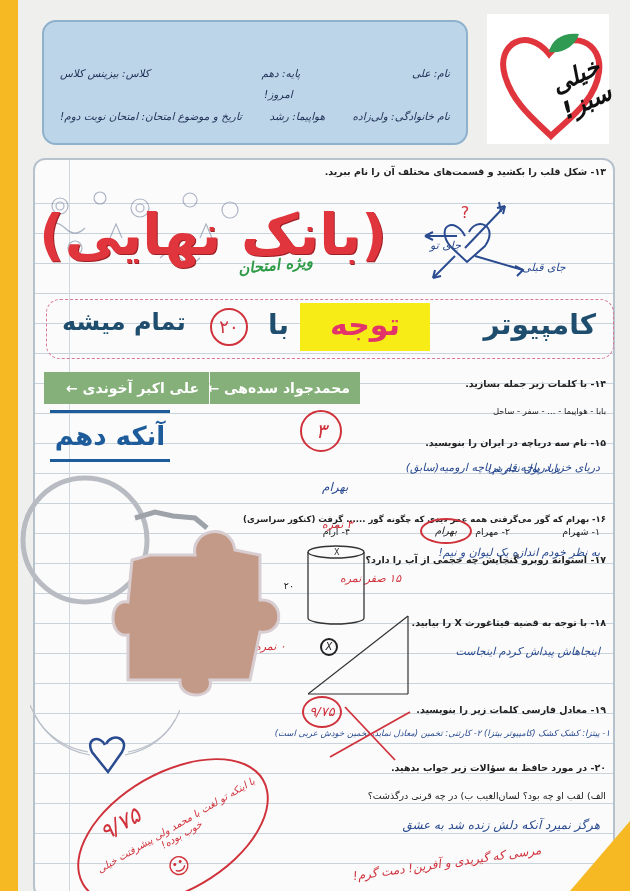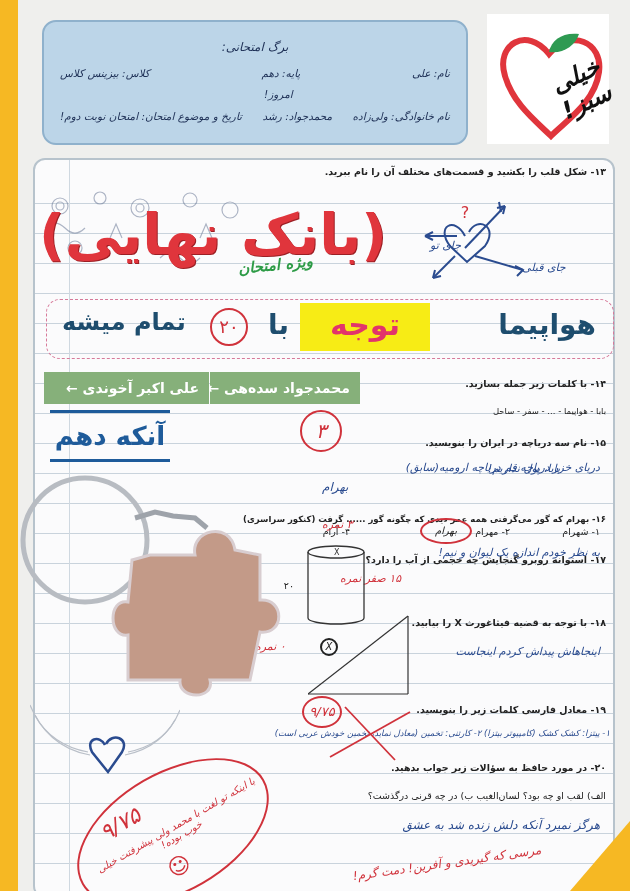--- a/index.html
+++ b/index.html
@@ -85,30 +85,29 @@
   .keychain { position: absolute; left: 10px; top: 460px; width: 280px; height: 240px; }
   .wings { position: absolute; left: 30px; top: 700px; width: 150px; height: 80px; }
 </style>
 </head>
 <body>
 
 <div class="spine"></div>
 <div class="page-bg"></div>
 
 <div class="header-box">
-  <div class="title">برگ امتحانی:</div>
   <div class="row row1">
     <span>نام: علی</span>
     <span>پایه: دهم</span>
     <span>کلاس: بیزینس کلاس</span>
   </div>
   <div class="today">امروز!</div>
   <div class="row row2">
     <span>نام خانوادگی: ولی‌زاده</span>
-    <span>محمدجواد: رشد</span>
+    <span>هواپیما: رشد</span>
     <span>تاریخ و موضوع امتحان: امتحان نوبت دوم!</span>
   </div>
 </div>
 
 <div class="logo">
   <svg width="122" height="130" viewBox="0 0 122 130">
     <path d="M62 40 C40 12, 8 30, 18 62 C26 90, 50 108, 64 122 C80 106, 108 88, 112 58 C116 28, 84 14, 62 40 Z" fill="none" stroke="#e0353c" stroke-width="6"></path>
     <path d="M62 38 C64 26, 76 18, 92 20 C88 32, 76 40, 62 38 Z" fill="#2e9a52"></path>
   </svg>
   <div class="logo-text">خیلی سبز!</div>
@@ -151,21 +150,21 @@
       <path d="M38 82 l2 -8 M38 82 l8 -2"></path>
     <path d="M80 60 L128 74"></path>
       <path d="M128 74 l-8 -4 M128 74 l-6 6"></path>
   </g>
   <text x="70" y="22" fill="#d0323b" font-size="16" text-anchor="middle">?</text>
 </svg>
 <div class="heart-label1">جای تو</div>
 <div class="heart-label2">جای قبلی</div>
 
 <div class="slogan-box"></div>
-<div class="slogan-1">هواپیما</div>
+<div class="slogan-1">کامپیوتر</div>
 <div class="slogan-hl"></div>
 <div class="slogan-mantegh">توجه</div>
 <div class="slogan-ba">با</div>
 <div class="slogan-20">۲۰</div>
 <div class="slogan-end">تمام میشه</div>
 
 <div class="author author1">محمدجواد سده‌هی ←</div>
 <div class="author author2">علی اکبر آخوندی ←</div>
 
 <div class="q" style="top:378px;">۱۴- با کلمات زیر جمله بسازید.</div>

